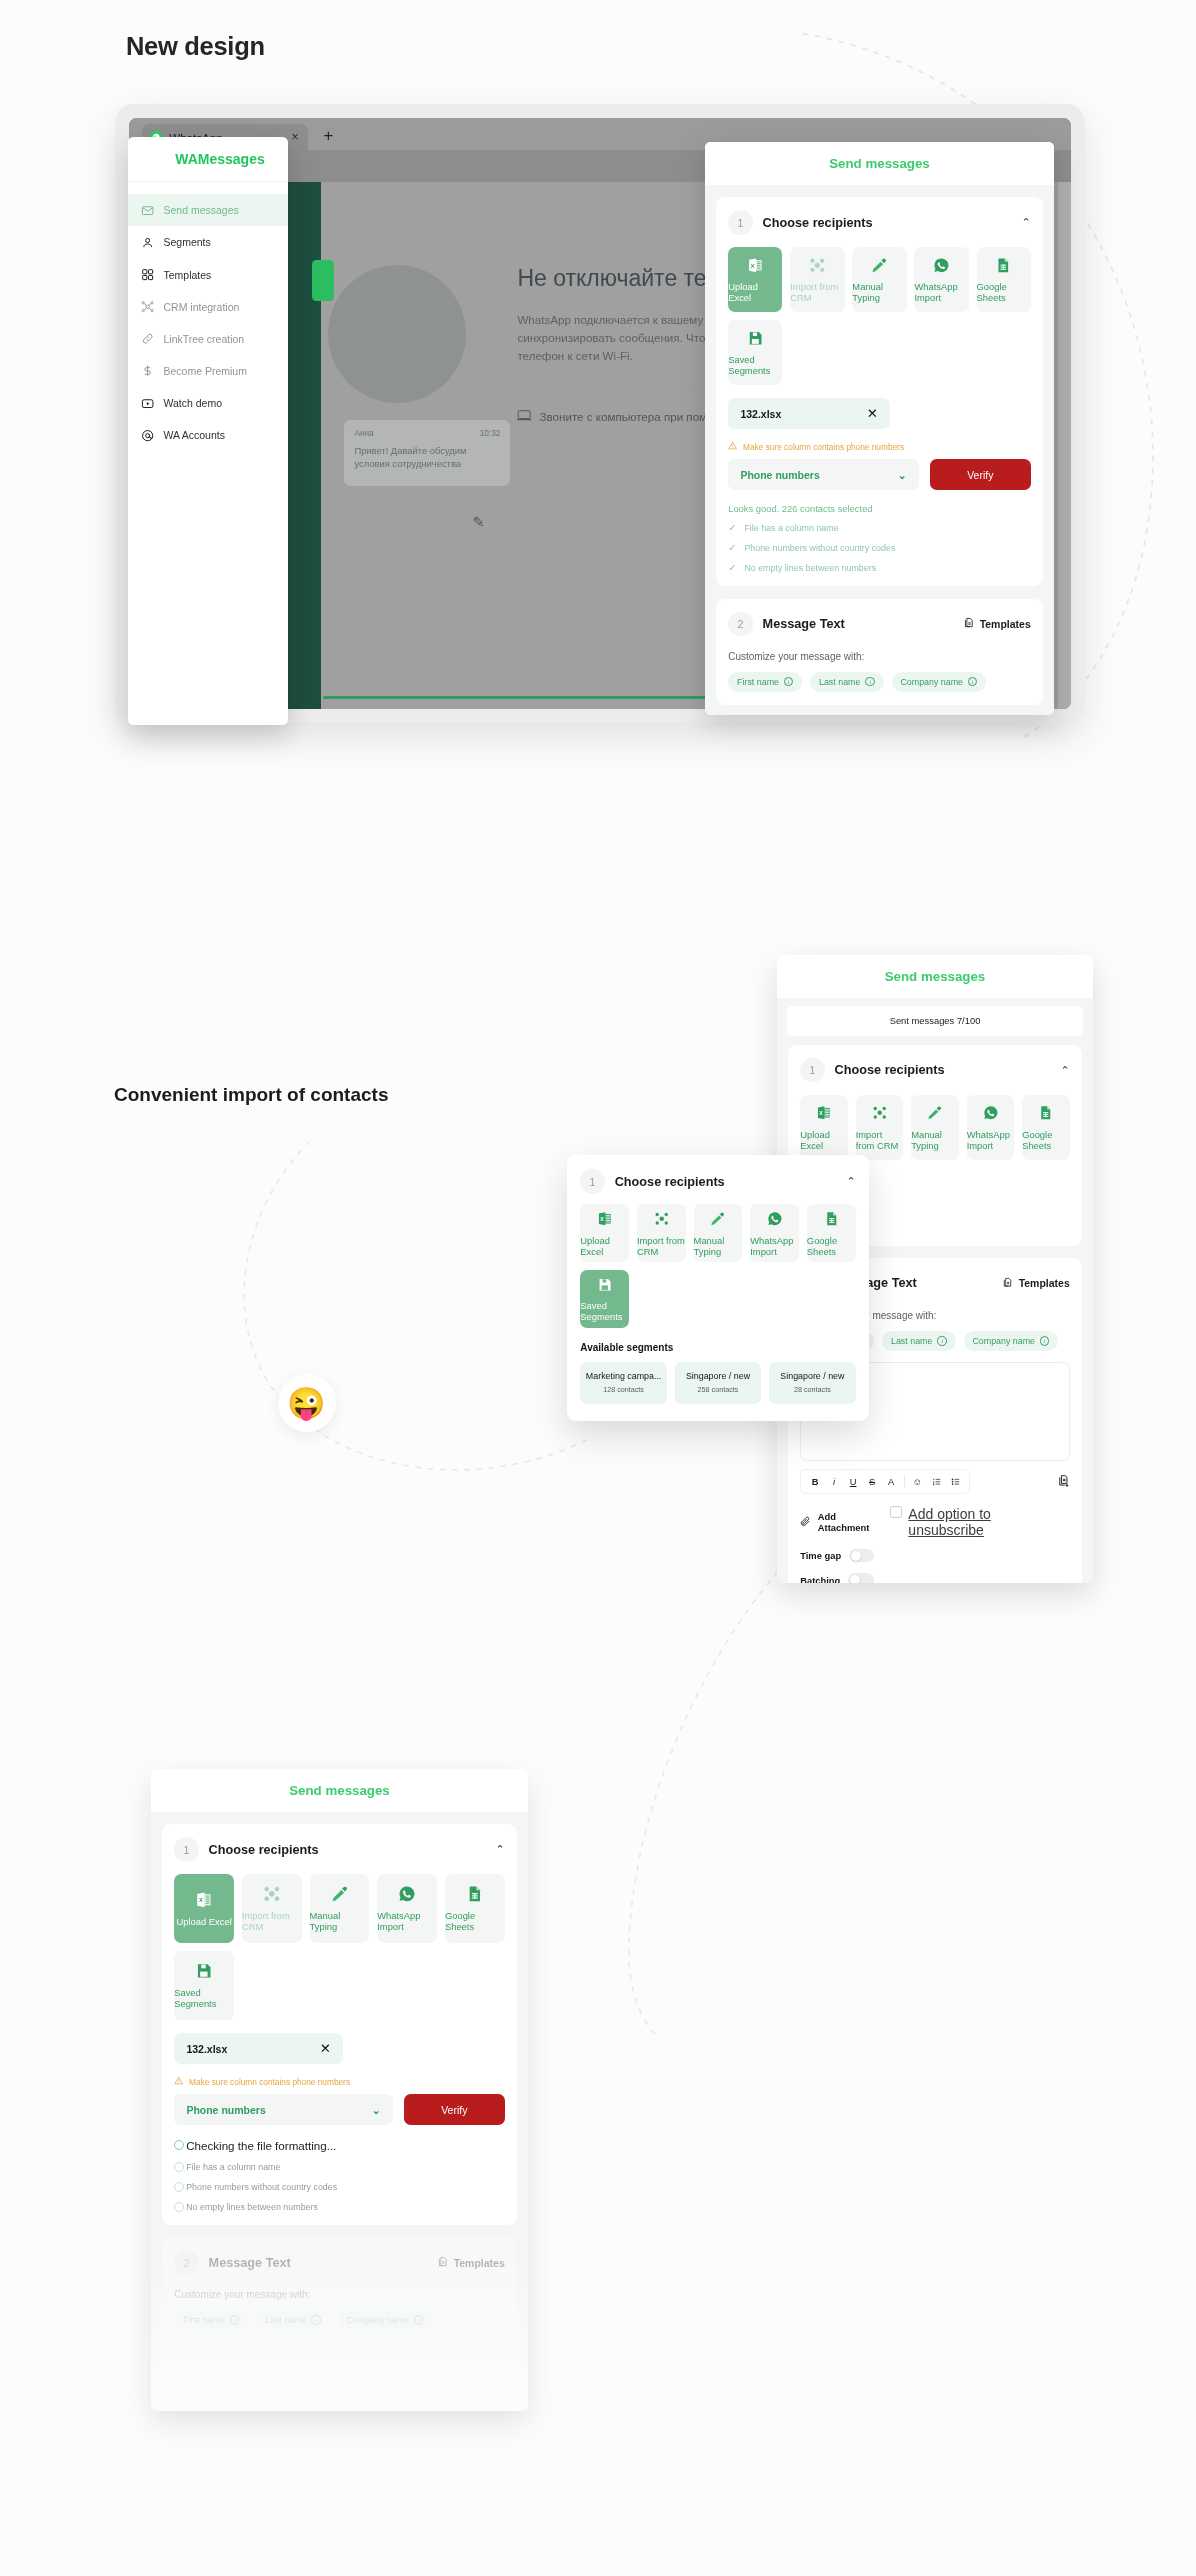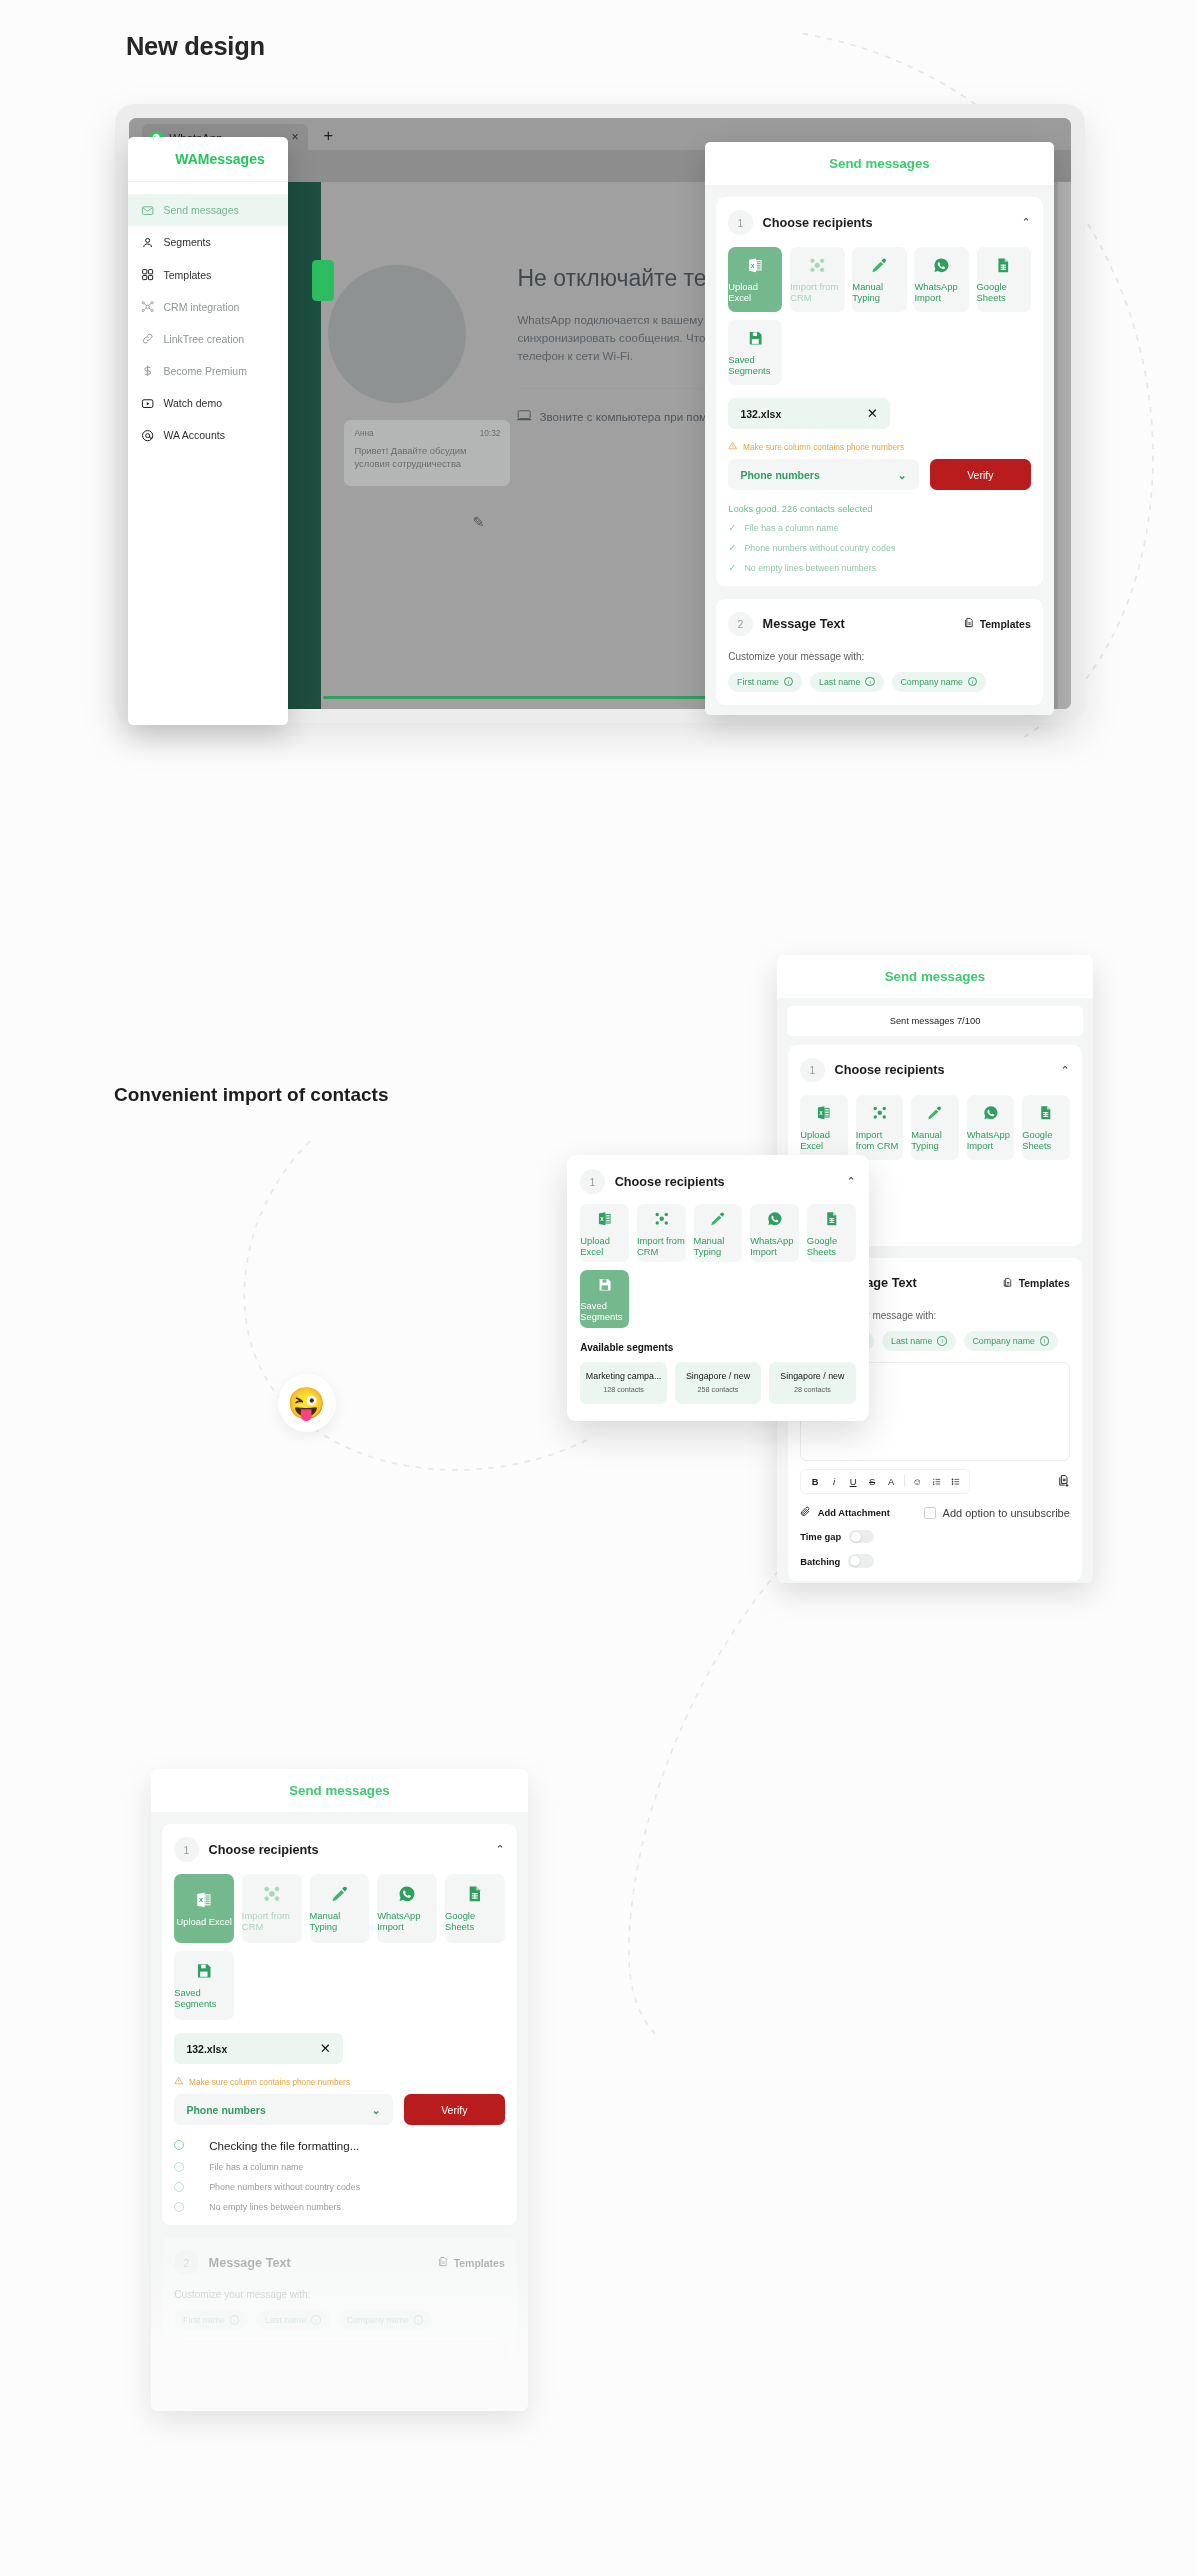--- a/index.html
+++ b/index.html
@@ -200,38 +200,38 @@
 
   
   .editor { margin-top: 11px; border: 0.6px solid #ececec; border-radius: 6.6px; height: 99px; }
   .toolbar { margin-top: 7.8px; display: flex; align-items: center; justify-content: space-between; }
   .tb-left { display: flex; align-items: center; gap: 0; border: 0.6px solid #f0f0f0; border-radius: 5.5px; padding: 3.3px 4.4px;}
   .tb-btn { width: 19px; height: 16.6px; display: flex; align-items: center; justify-content: center;
             font-size: 9.4px; color: #1f1f1f; cursor: pointer;}
   .tb-sep { width: 0.6px; height: 12.2px; background: #e8e8e8; margin: 0 3.3px; }
   .attach-row { margin-top: 12.2px; display: flex; align-items: center; justify-content: space-between; }
   .attach { display: flex; align-items: center; gap: 6.6px; font-size: 9.4px; font-weight: bold; color: #141414; cursor:pointer;}
-  .unsub { display: flex; align-items: center; gap: 6.6px; font-size: 11px; color: #3d3d3d; cursor:pointer;}
+  .unsub { display: flex; gap: 6.6px; font-size: 14px; color: #3d3d3d; cursor:pointer;text-decoration:underline;}
   .cbox { width: 12.2px; height: 12.2px; border: 0.9px solid #cfcfcf; border-radius: 2.2px; }
   .tog-row { margin-top: 11px; display: flex; align-items: center; gap: 7.8px; font-size: 9.4px; font-weight: bold; color: #141414;}
   .toggle { width: 25.5px; height: 13.3px; border-radius: 553px; background: #eceeee; position: relative; cursor: pointer;}
   .toggle::after { content:""; position:absolute; left:1.7px; top:1.7px; width:10px; height:10px; border-radius:50%; background:#fff;
                    box-shadow: 0 0.6px 1.7px rgba(0,0,0,.2); }
 
   
   .sm-panel3 {
     position: absolute; left: 151px; top: 1769px;
     width: 377px; height: 642px;
     background: #f4f6f5; border-radius: 6.6px;
     box-shadow: 0 11px 30px rgba(0,0,0,.10);
     overflow: hidden;
   }
   .fade2 { opacity: .32; }
   .radio { width: 10px; height: 10px; border-radius: 50%; border: 1.1px solid #bfe3cd; flex: 0 0 10px;}
-  .chk2 { margin-top: 10px; display: flex; align-items: center; gap: 25px; font-size: 8.9px; color: #9a9a9a;}
+  .chk2 { margin-top: 10px; display: flex; align-items: center; gap: 2px; font-size: 8.9px; color: #9a9a9a;}
   .chk2.first { font-size: 11.6px; color: #1e1e1e; margin-top: 13.3px;}
   .chk2.first .radio { border-color: #7ed3a0; }
   .fadebox { position:absolute; left:0; right:0; bottom:0; height: 155px;
              background: linear-gradient(180deg, rgba(244,246,245,0) 0%, rgba(252,252,252,.92) 80%); }
 </style>
 </head>
 <body>
 
 <div class="page">
 

